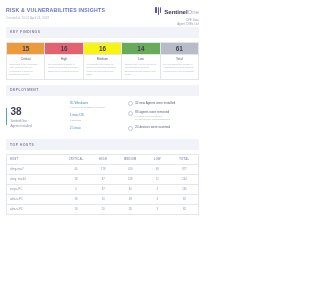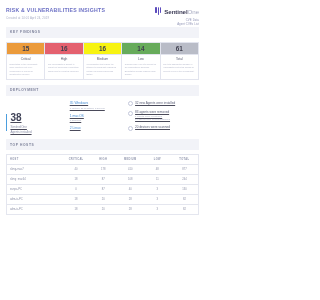--- a/index.html
+++ b/index.html
@@ -139,22 +139,21 @@
     padding: 0 2.5px 3px 2.5px;
     text-align: left;
     background: #ffffff;
     flex: 1;
   }
 
   
   .deployment {
     display: flex;
     margin: 5px 6px 0 6px;
-    align-items: flex-end;
-    text-decoration: underline;
+    align-items: center;
   }
   .dep-col-1 {
     width: 33%;
     display: flex;
     align-items: flex-start;
     gap: 3px;
   }
   .dep-accent {
     width: 1.4px;
     height: 17px;

